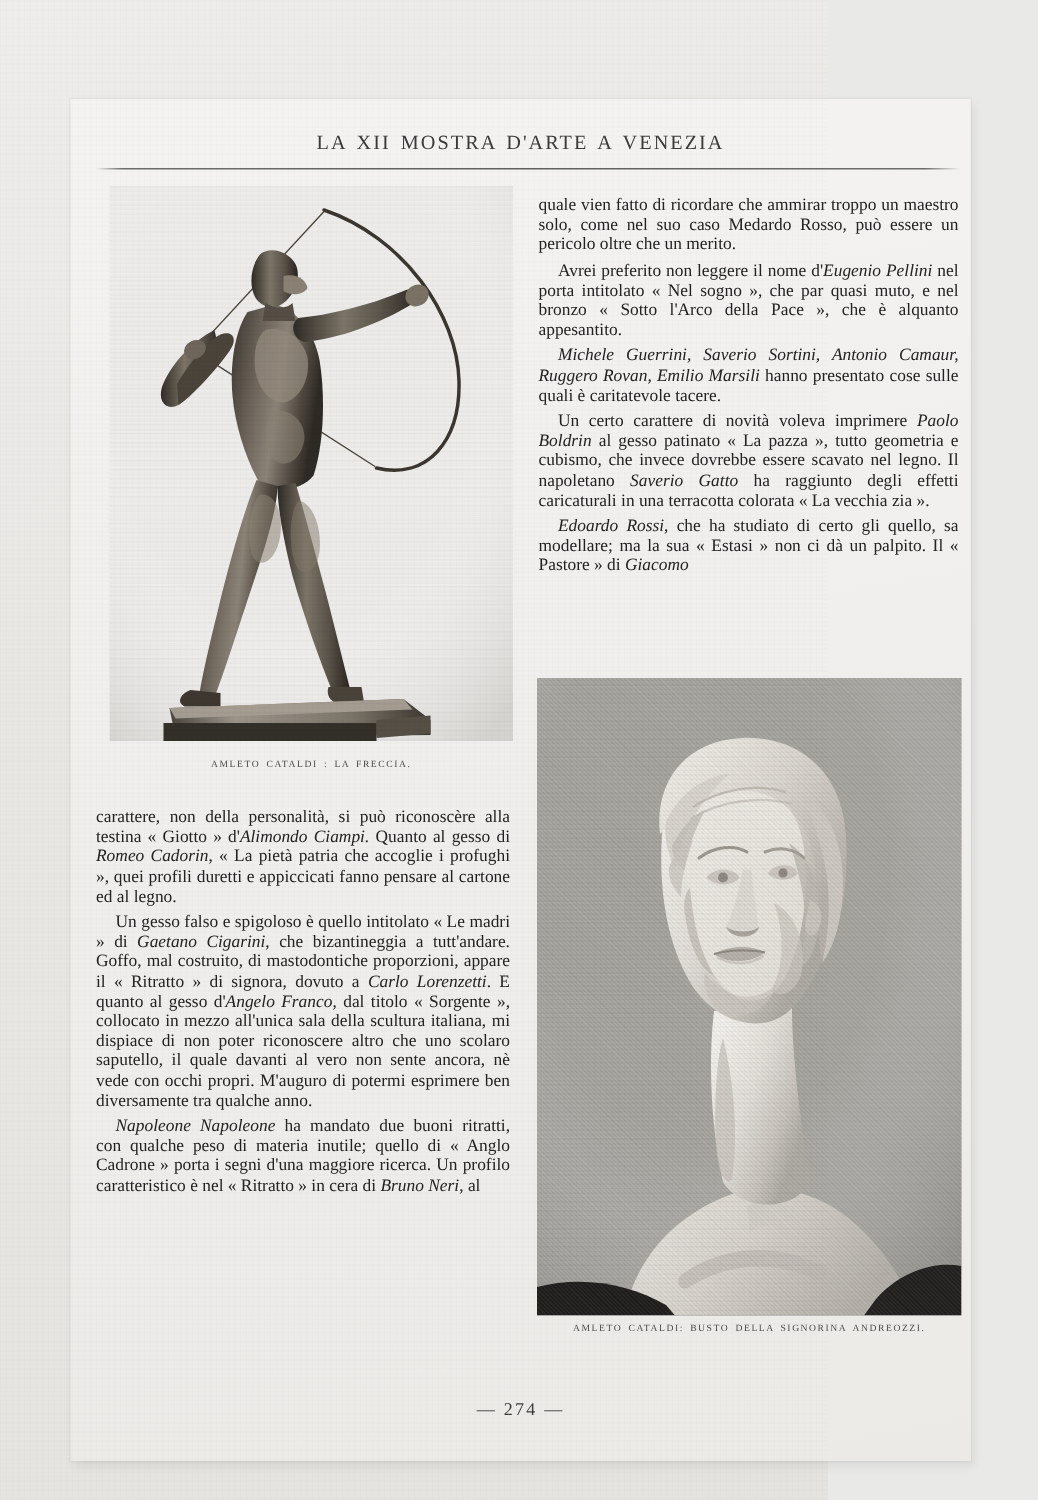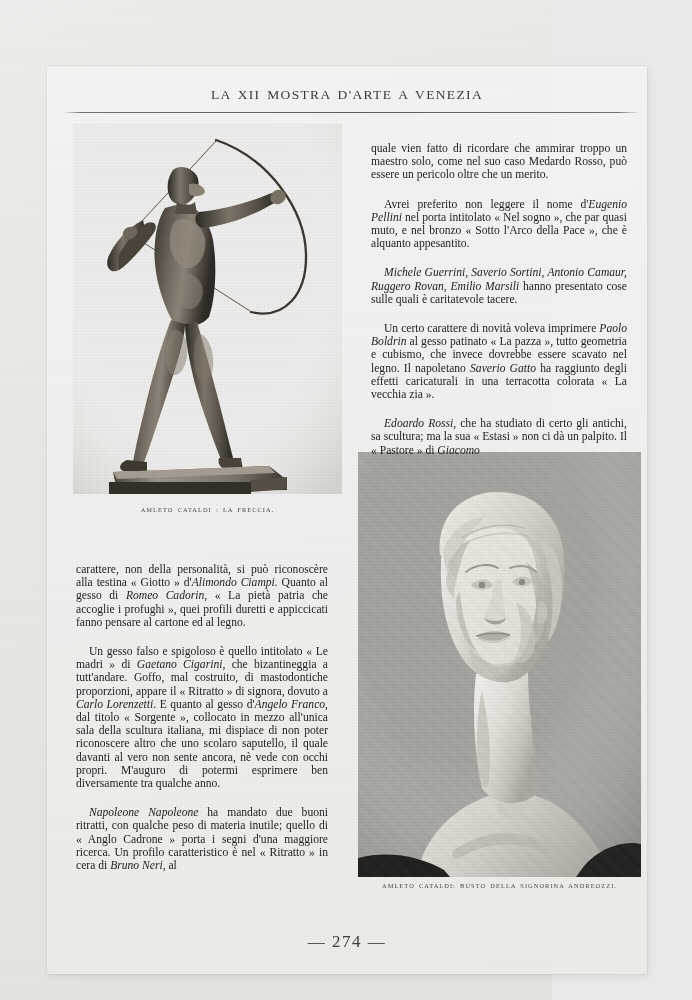--- a/index.html
+++ b/index.html
@@ -73,25 +73,25 @@
     text-align: justify;
     color: #232323;
     font-size: 11.6px;
     line-height: 13.2px;
     font-family: "Liberation Serif", serif;
     hyphens: none;
   }
   #col-left  { left: 13px; }
   #col-right { left: 308px; }
 
-  #col-left  { top: 481px; width: 284px; }
+  #col-left  { top: 468px; width: 284px; }
   #col-right { top: 60px;  width: 288px; }
 
   .col p {
-    margin: 16px;
+    margin: 4px;
     text-indent: 13px;
     text-align: justify;
   }
   .col p.noind { text-indent: 0; }
   .col i { }
 
   
   .fig { position: absolute; }
 
   #fig-archer {
@@ -151,21 +151,21 @@
   }
   #bust-svg { position: absolute; inset: 0; width: 100%; height: 100%; }
 
   
   #folio {
     position: absolute;
     left: 0;
     top: 866px;
     width: 600px;
     text-align: center;
-    font-size: 17px;
+    font-size: 12px;
     color: #3d3d3d;
     letter-spacing: 1.5px;
     font-family: "Liberation Serif", serif;
   }
 </style>
 </head>
 <body>
 
 <div id="scan">
 
@@ -351,18 +351,18 @@
     <div class="col" id="col-left">
         <p class="noind"><span>carattere, non della personalità, si può riconoscère alla testina « Giotto » d'</span><i>Alimondo Ciampi.</i><span> Quanto al gesso di </span><i>Romeo Cadorin</i><span>, « La pietà patria che accoglie i profughi », quei profili duretti e appiccicati fanno pensare al cartone ed al legno.</span></p>
         <p><span>Un gesso falso e spigoloso è quello intitolato « Le madri » di </span><i>Gaetano Cigarini</i><span>, che bizantineggia a tutt'andare. Goffo, mal costruito, di mastodontiche proporzioni, appare il « Ritratto » di signora, dovuto a </span><i>Carlo Lorenzetti</i><span>. E quanto al gesso d'</span><i>Angelo Franco</i><span>, dal titolo « Sorgente », collocato in mezzo all'unica sala della scultura italiana, mi dispiace di non poter riconoscere altro che uno scolaro saputello, il quale davanti al vero non sente ancora, nè vede con occhi propri. M'auguro di potermi esprimere ben diversamente tra qualche anno.</span></p>
         <p><i>Napoleone Napoleone</i><span> ha mandato due buoni ritratti, con qualche peso di materia inutile; quello di « Anglo Cadrone » porta i segni d'una maggiore ricerca. Un profilo caratteristico è nel « Ritratto » in cera di </span><i>Bruno Neri</i><span>, al</span></p>
       </div>
     <div class="col" id="col-right">
         <p class="noind"><span>quale vien fatto di ricordare che ammirar troppo un maestro solo, come nel suo caso Medardo Rosso, può essere un pericolo oltre che un merito.</span></p>
         <p><span>Avrei preferito non leggere il nome d'</span><i>Eugenio Pellini</i><span> nel porta intitolato « Nel sogno », che par quasi muto, e nel bronzo « Sotto l'Arco della Pace », che è alquanto appesantito.</span></p>
         <p><i>Michele Guerrini, Saverio Sortini, Antonio Camaur, Ruggero Rovan, Emilio Marsili</i><span> hanno presentato cose sulle quali è caritatevole tacere.</span></p>
         <p><span>Un certo carattere di novità voleva imprimere </span><i>Paolo Boldrin</i><span> al gesso patinato « La pazza », tutto geometria e cubismo, che invece dovrebbe essere scavato nel legno. Il napoletano </span><i>Saverio Gatto</i><span> ha raggiunto degli effetti caricaturali in una terracotta colorata « La vecchia zia ».</span></p>
-        <p><i>Edoardo Rossi</i><span>, che ha studiato di certo gli antichi, sa scultura; ma la sua « Estasi » non ci dà un palpito. Il « Pastore » di </span><i>Giacomo</i></p>
+        <p><i>Edoardo Rossi</i><span>, che ha studiato di certo gli quello, sa modellare; ma la sua « Estasi » non ci dà un palpito. Il « Pastore » di </span><i>Giacomo</i></p>
       </div>
 
     <div id="folio">—  274  —</div>
   </div>
 </div>
 
 </body></html>

